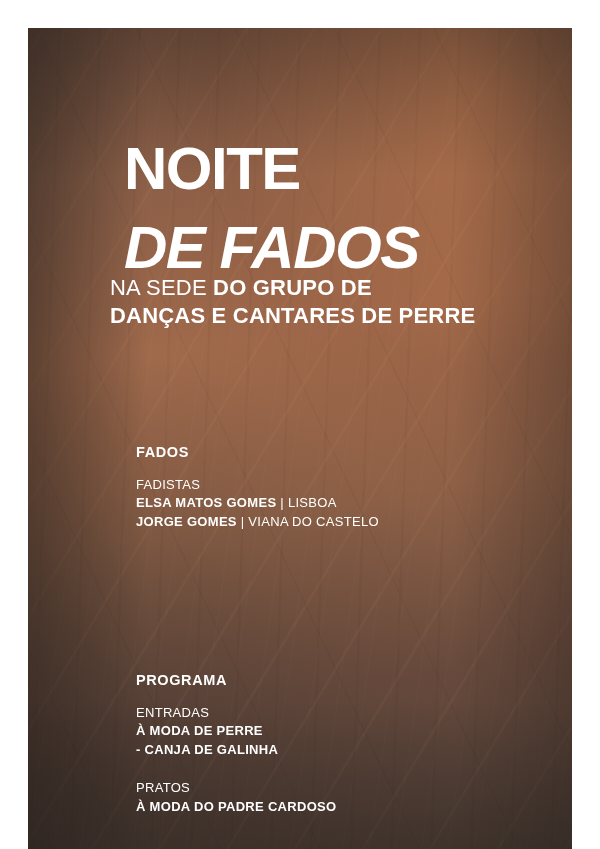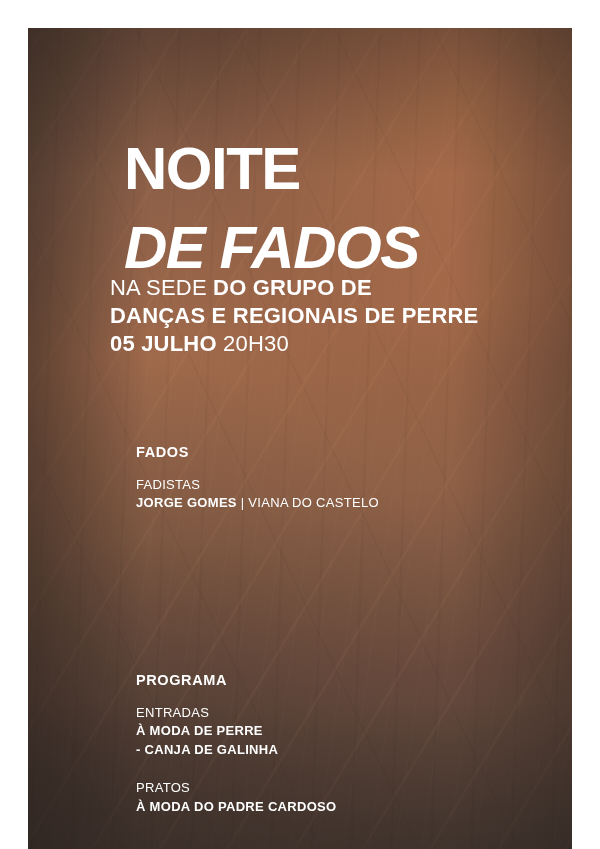--- a/index.html
+++ b/index.html
@@ -149,32 +149,32 @@
       <div class="title-block">
         <div class="title-line">NOITE</div>
         <div class="title-line second">DE FADOS</div>
       </div>
 
       <div class="subtitle-block">
         <div class="line">
           <span class="sub-light">NA SEDE </span><span class="sub-bold">DO GRUPO DE</span>
         </div>
         <div class="line">
-          <span class="sub-bold">DANÇAS E REGIONAIS DE PERRE</span>
-        </div>
-        <div class="line">
-          <span class="sub-bold">05 JULHO </span><span class="sub-light">20H30</span>
+          <span class="sub-bold">DANÇAS E CANTARES DE PERRE</span>
         </div>
       </div>
 
       <div class="section" id="fados-section">
         <div class="section-heading">FADOS</div>
 
         <div class="block">
           <div class="line light">FADISTAS</div>
+          <div class="line">
+            <b>ELSA MATOS GOMES</b><span class="sep">  |  </span><span class="light">LISBOA</span>
+          </div>
           <div class="line">
             <b>JORGE GOMES</b><span class="sep"> | </span><span class="light">VIANA DO CASTELO</span>
           </div>
         </div>
 
       </div>
 
       <div class="section" id="programa-section">
         <div class="section-heading">PROGRAMA</div>
 

